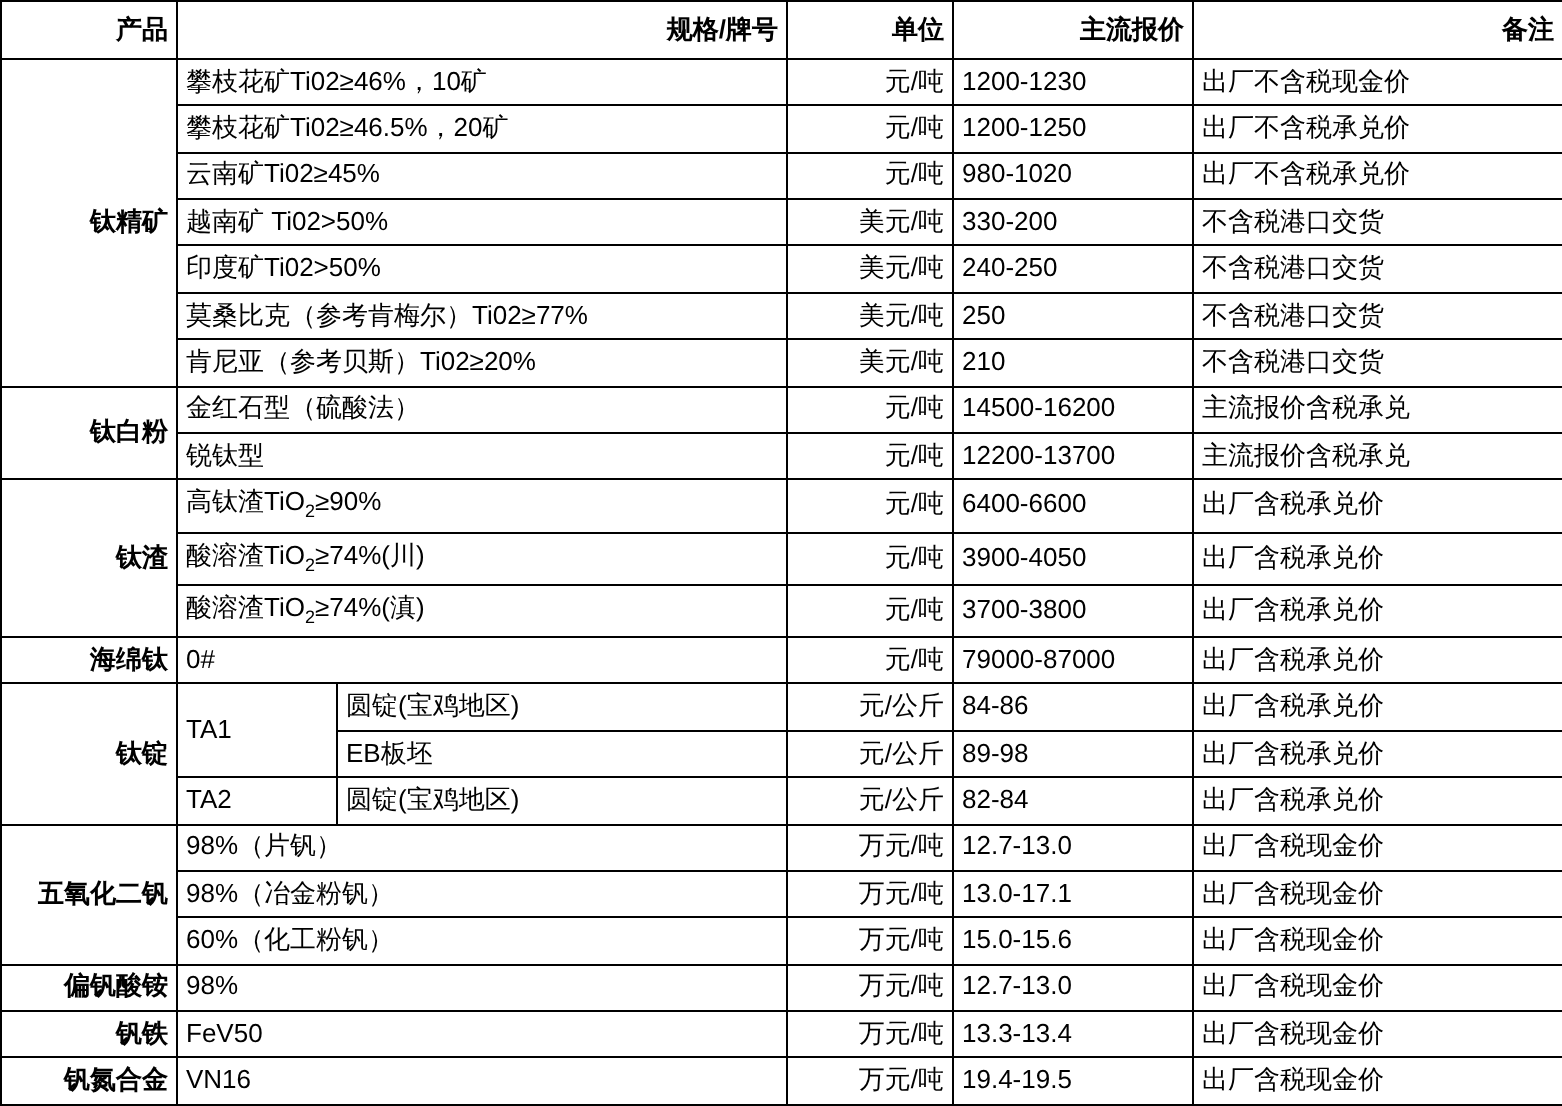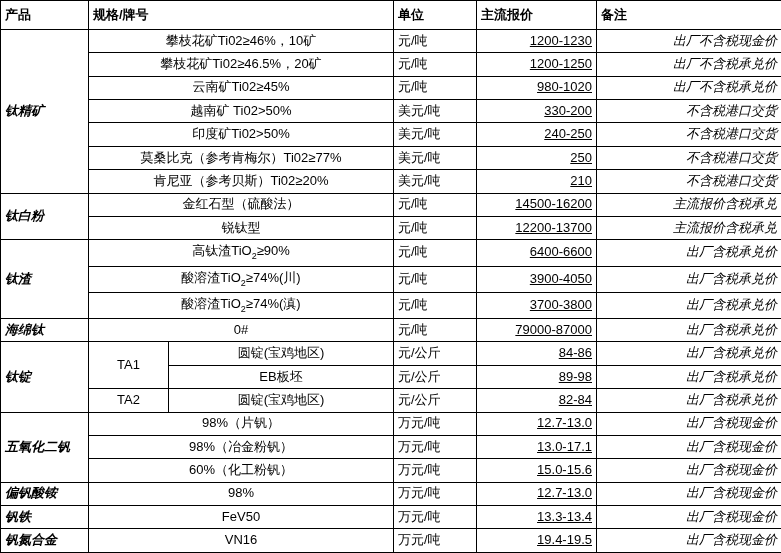--- a/index.html
+++ b/index.html
@@ -25,48 +25,45 @@
     padding: 0 4px;
     font-size: 13px;
     line-height: 1.15;
     vertical-align: middle;
     white-space: nowrap;
     overflow: hidden;
   }
   thead th {
     font-weight: bold;
     font-size: 15px;
-    text-align: left;
+    text-align: right;
     background: #ffffff;
     height: 28px;
   }
   td.cat {
-    text-align: left;
+    text-align: right;
     font-weight: bold;
     font-size: 15px;
-    font-style: italic;
   }
   td.spec {
-    text-align: center;
+    text-align: left;
     font-size: 13px;
   }
   td.unit {
+    text-align: right;
+    font-size: 13px;
+  }
+  td.price {
     text-align: left;
     font-size: 13px;
-  }
-  td.price {
-    text-align: right;
-    font-size: 13px;
     padding-left: 5px;
-    text-decoration: underline;
   }
   td.note {
-    text-align: right;
-    font-size: 13px;
-    font-style: italic;
+    text-align: left;
+    font-size: 13px;
   }
   .col-cat { width: 88px; }
   .col-unit { width: 83px; }
   .col-price { width: 120px; }
   .col-note { width: 185px; }
   .sub-left { width: 80px; }
   sub {
     font-size: 9px;
     vertical-align: sub;
   }

